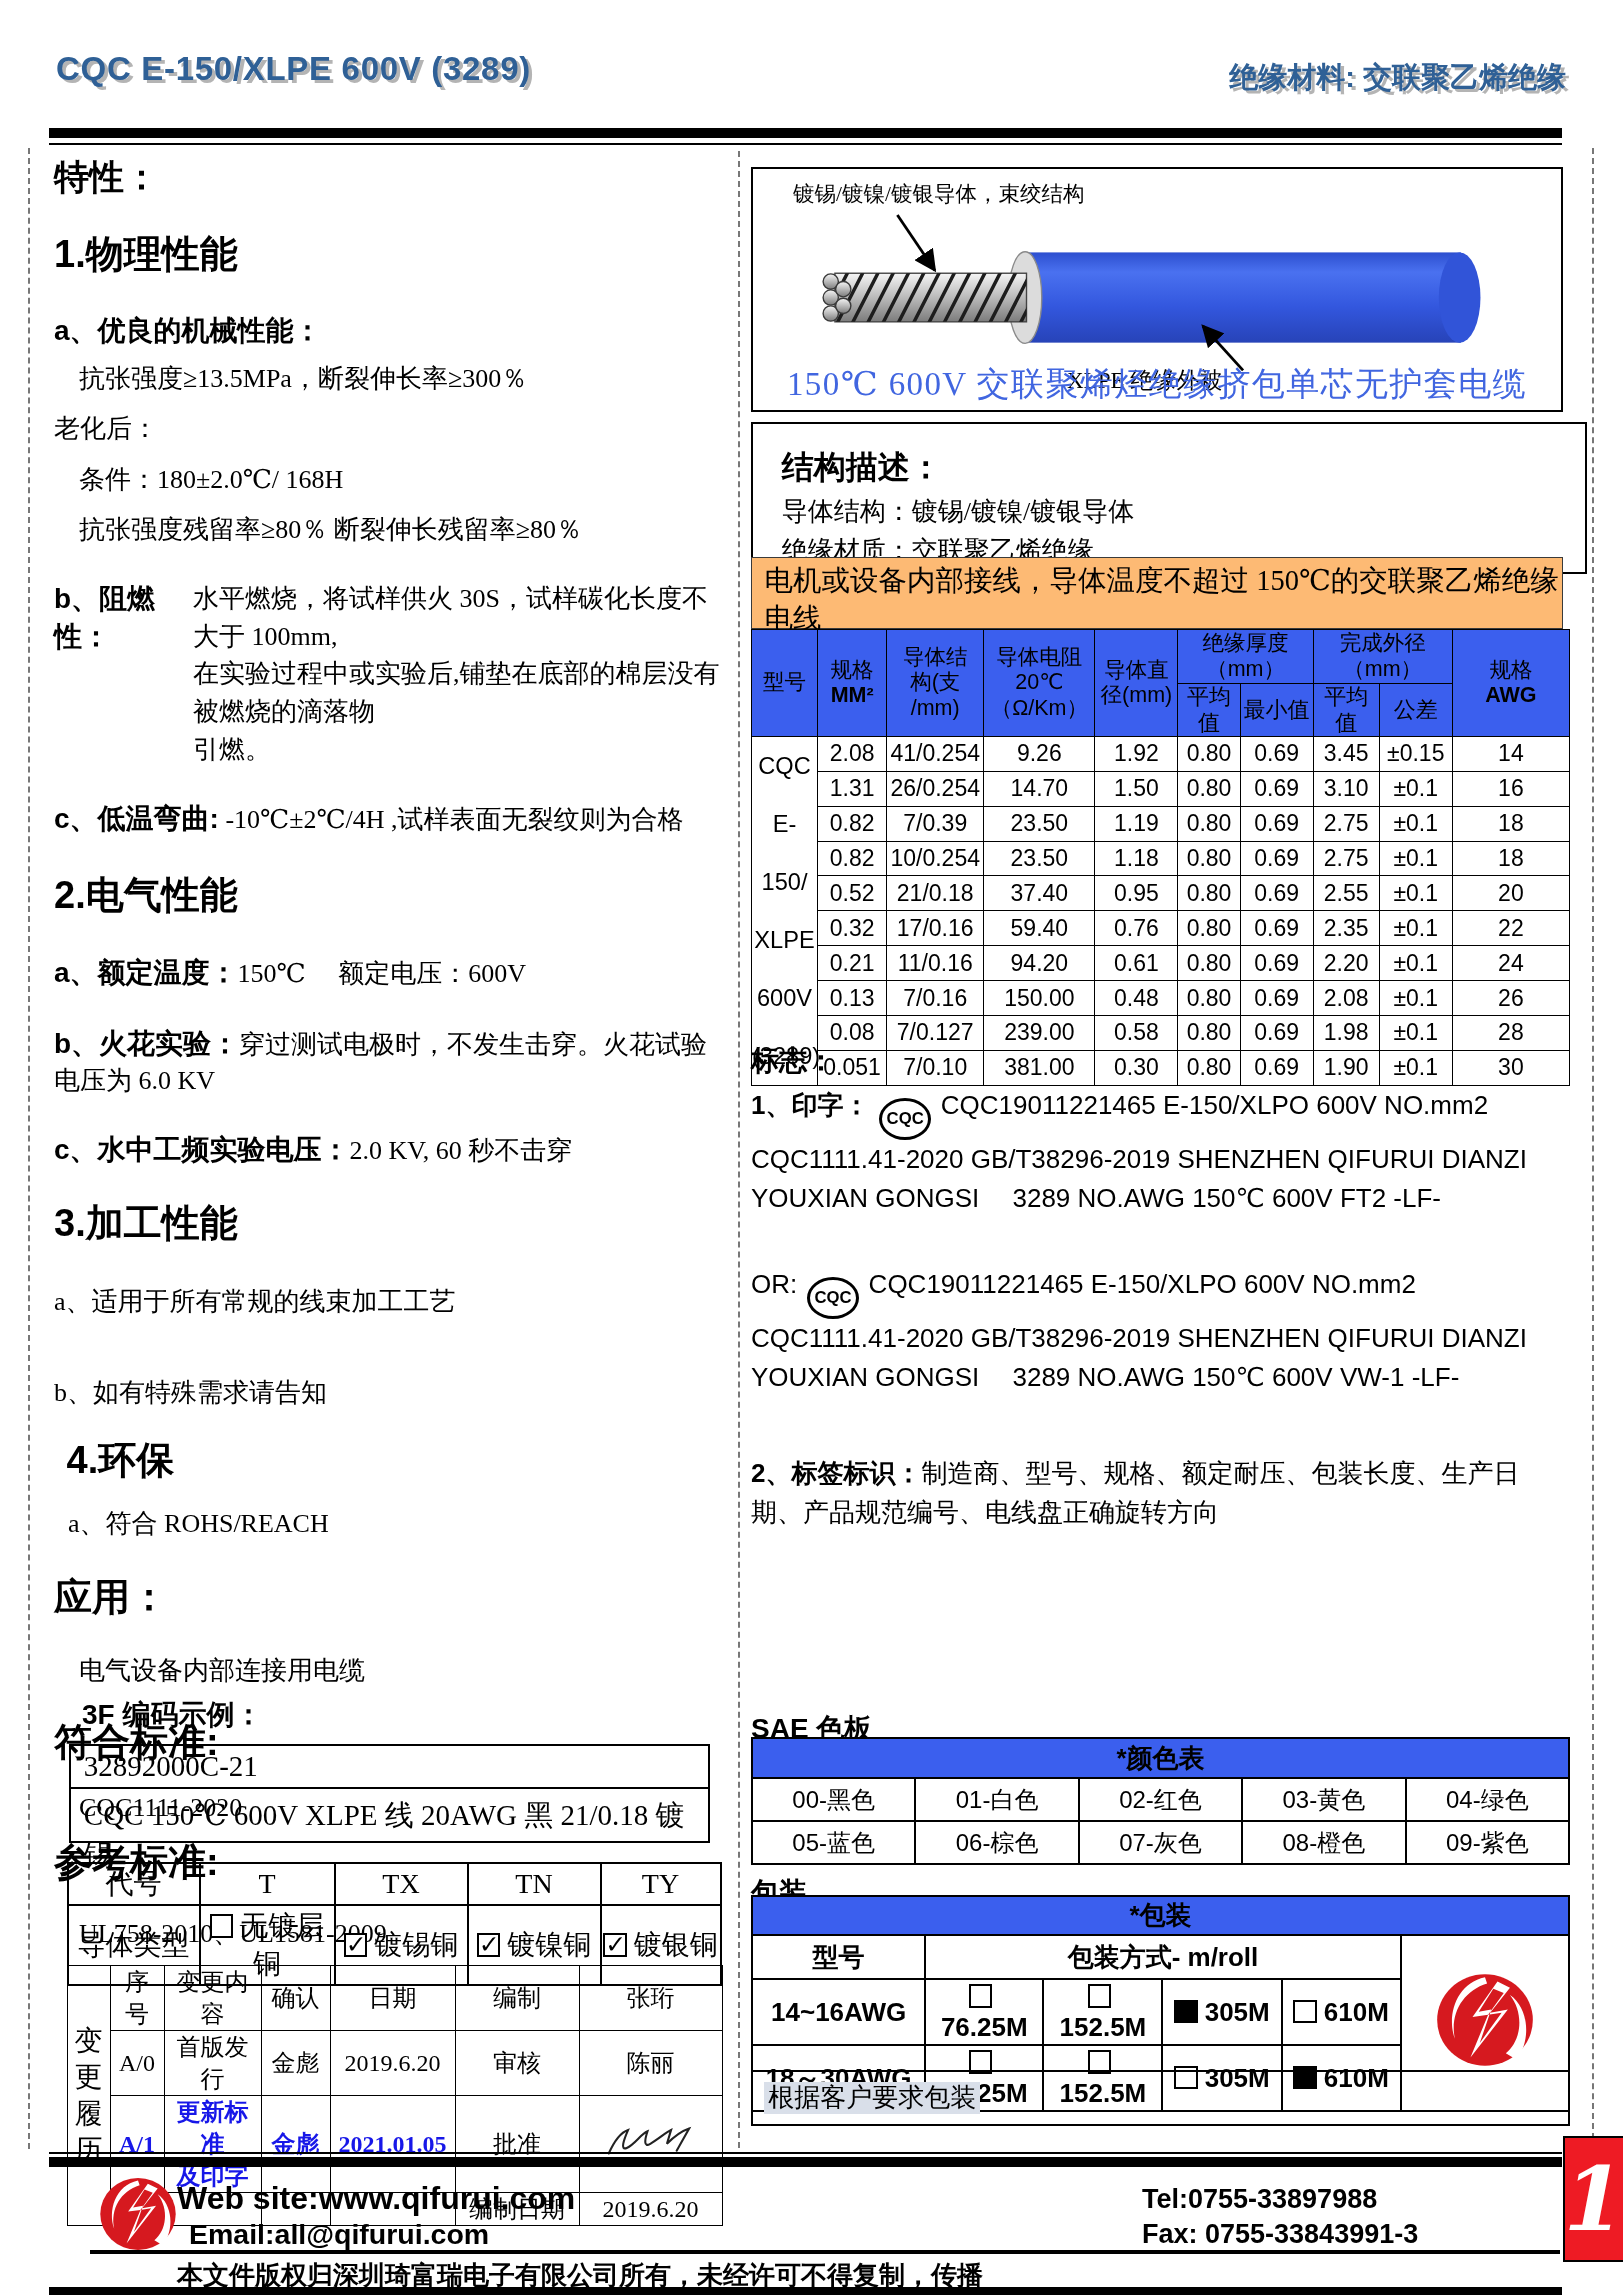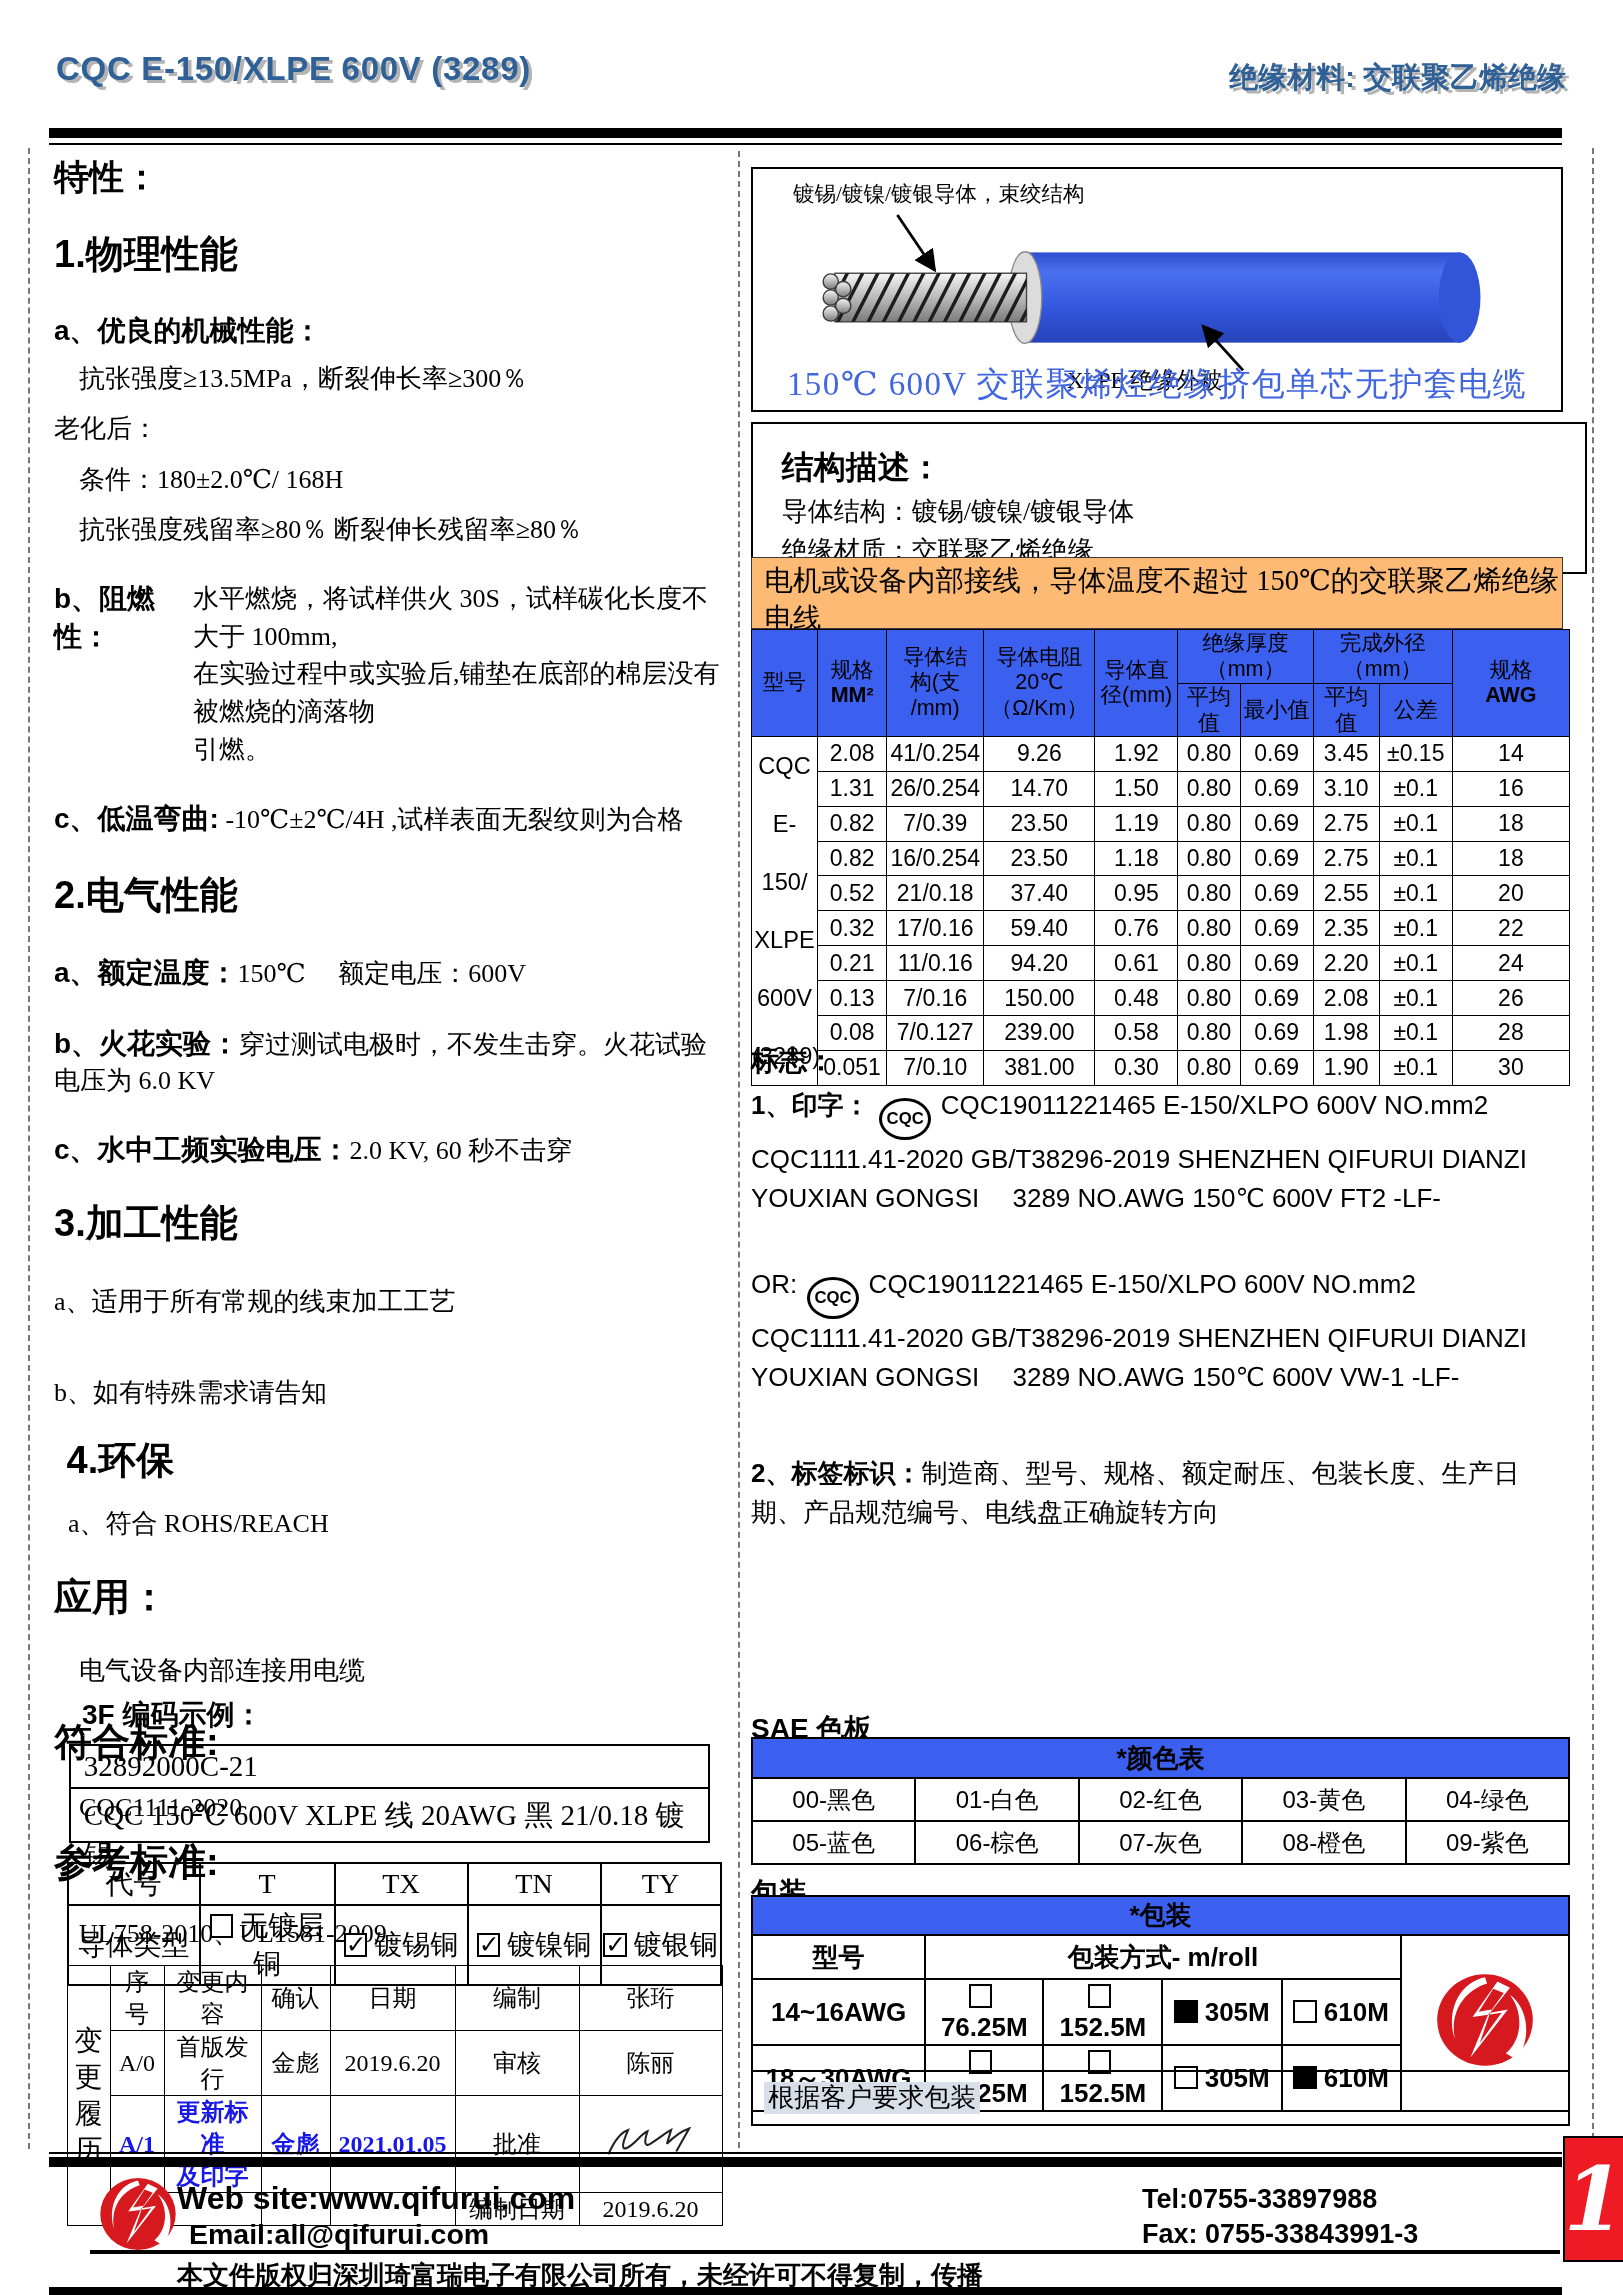--- a/index.html
+++ b/index.html
@@ -389,21 +389,21 @@
             <td>23.50</td>
             <td>1.19</td>
             <td>0.80</td>
             <td>0.69</td>
             <td>2.75</td>
             <td>±0.1</td>
             <td>18</td>
           </tr>
           <tr>
             <td>0.82</td>
-            <td>16/0.254</td>
+            <td>10/0.254</td>
             <td>23.50</td>
             <td>1.18</td>
             <td>0.80</td>
             <td>0.69</td>
             <td>2.75</td>
             <td>±0.1</td>
             <td>18</td>
           </tr>
           <tr>
             <td>0.52</td>

